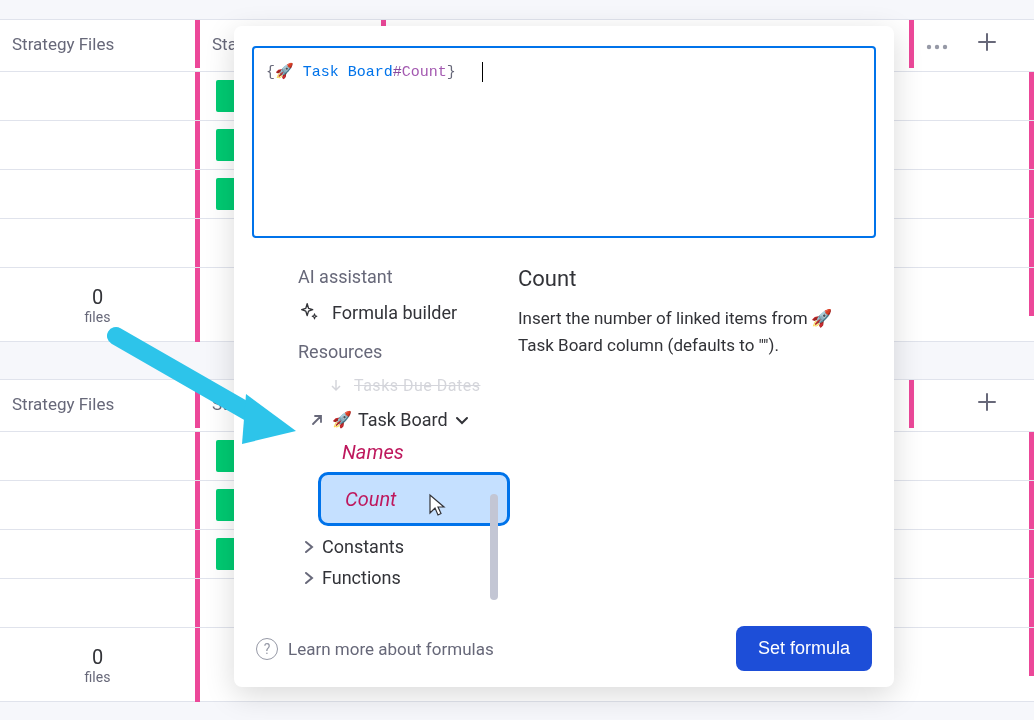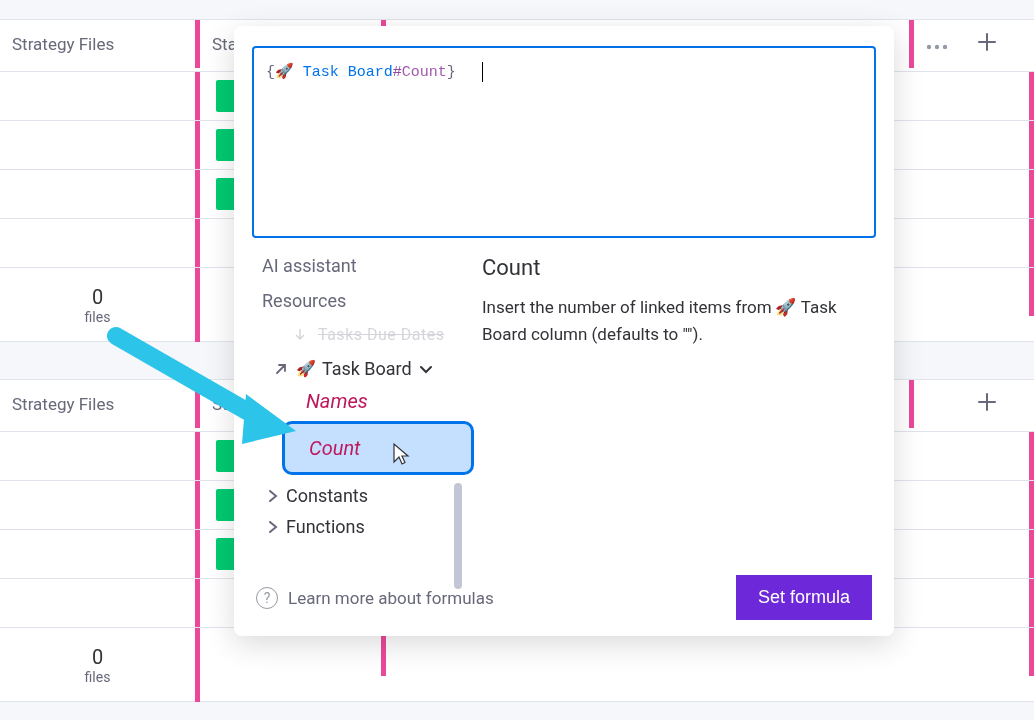--- a/index.html
+++ b/index.html
@@ -79,21 +79,22 @@
       position: absolute;
       left: 228px;
       top: 14px;
       width: 1px;
       height: 20px;
       background: #000;
     }
 
     .dialog-body {
       display: flex;
-      margin-top: 17px;
+      margin-top: 28px;
+      padding-left: 36px;
     }
     .left-panel {
       width: 224px;
       padding-left: 28px;
       position: relative;
     }
     .right-panel {
       flex: 1;
       padding: 0 24px;
     }
@@ -202,26 +203,26 @@
       width: 22px; height: 22px;
       border: 1.5px solid #9699a6;
       border-radius: 50%;
       display: flex;
       align-items: center;
       justify-content: center;
       font-size: 14px;
       color: #9699a6;
     }
     .set-btn {
-      background: #6d28d9;
+      background: #1d4ed8;
       color: #fff;
       border: none;
       font-size: 18px;
       padding: 12px 22px;
-      border-radius: 0;
+      border-radius: 8px;
       cursor: pointer;
     }
 
     
     .arrow-annotation {
       position: absolute;
       left: 96px;
       top: 316px;
       z-index: 20;
       pointer-events: none;
@@ -340,20 +341,27 @@
 <div class="dialog">
 
   <div class="formula-input">
     <span class="formula-text"><span class="br-open">{</span><span>🚀</span><span class="token-ref"> Task Board</span><span class="token-hash">#</span><span class="token-field">Count</span><span class="br-close">}</span></span>
     <span class="cursor-line"></span>
   </div>
 
   <div class="dialog-body">
     <div class="left-panel">
       <div class="panel-heading">AI assistant</div>
+      <div class="ai-row">
+        <svg class="sparkle-svg" viewBox="0 0 24 24" fill="none">
+          <path d="M10 3 L11.5 8 L16 9.5 L11.5 11 L10 16 L8.5 11 L4 9.5 L8.5 8 Z" stroke="#323338" stroke-width="1.5" stroke-linejoin="round"></path>
+          <path d="M18 14 L18.7 16 L20.5 16.7 L18.7 17.4 L18 19.5 L17.3 17.4 L15.5 16.7 L17.3 16 Z" stroke="#323338" stroke-width="1.2" stroke-linejoin="round"></path>
+        </svg>
+        <span>Formula builder</span>
+      </div>
 
       <div class="panel-heading">Resources</div>
 
       <div class="res-truncated">
         <svg width="12" height="14" viewBox="0 0 12 14">
             <path d="M6 1v10M2 7l4 4 4-4" stroke="#9699a6" stroke-width="1.5" fill="none"></path>
           </svg>
         <span>Tasks Due Dates</span>
       </div>
 

